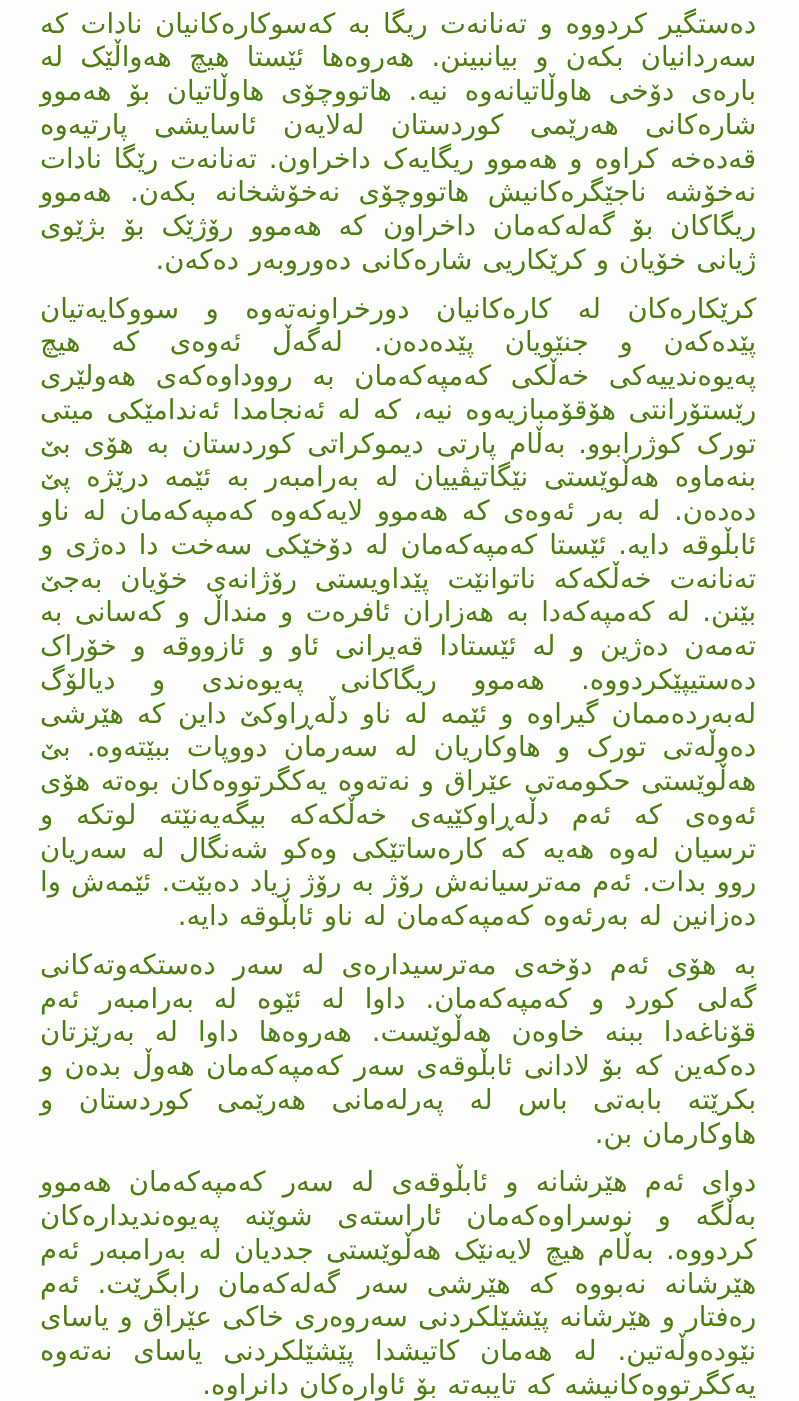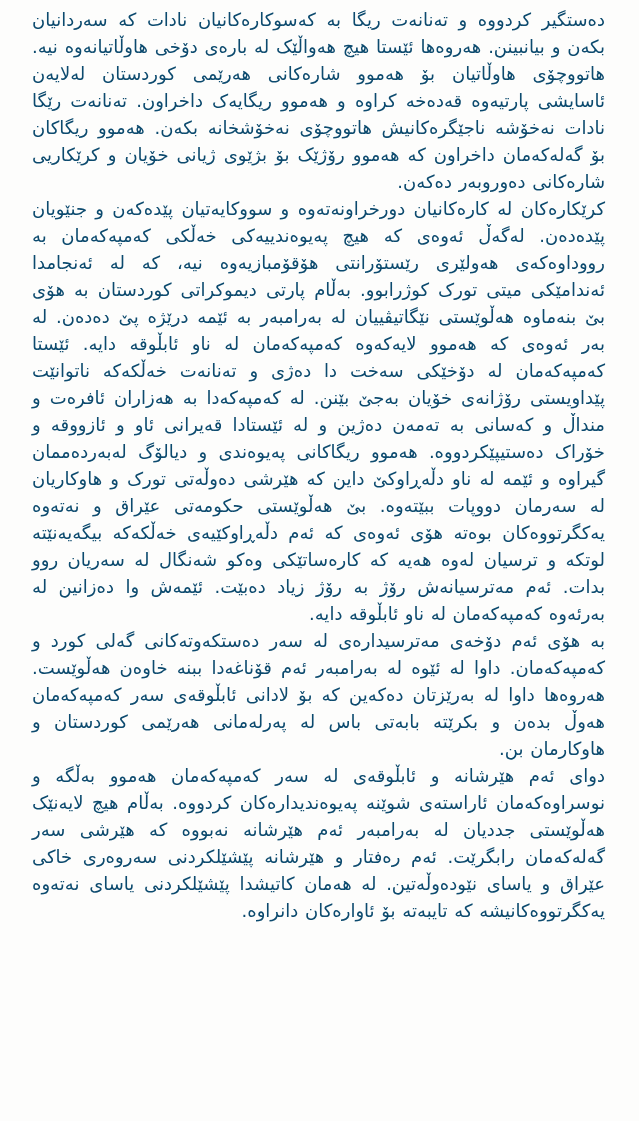--- a/index.html
+++ b/index.html
@@ -25,30 +25,30 @@
     top: 6px;
     right: 34px;
     left: 32px;
   }
 
   .text-block p {
     direction: rtl;
     unicode-bidi: embed;
     text-align: justify;
     text-justify: inter-word;
-    font-size: 18px;
+    font-size: 22px;
     line-height: 27px;
     font-weight: 400;
-    color: #0c4a6e;
+    color: #4d7c0f;
     letter-spacing: 0;
     word-spacing: 1px;
   }
 
   .text-block p + p {
-    margin-top: 0px;
+    margin-top: 12px;
   }
 
   .signature {
     direction: rtl;
     text-align: center;
     font-size: 16.5px;
     line-height: 27px;
     margin-top: 1px;
     color: #1b1b1b;
   }

